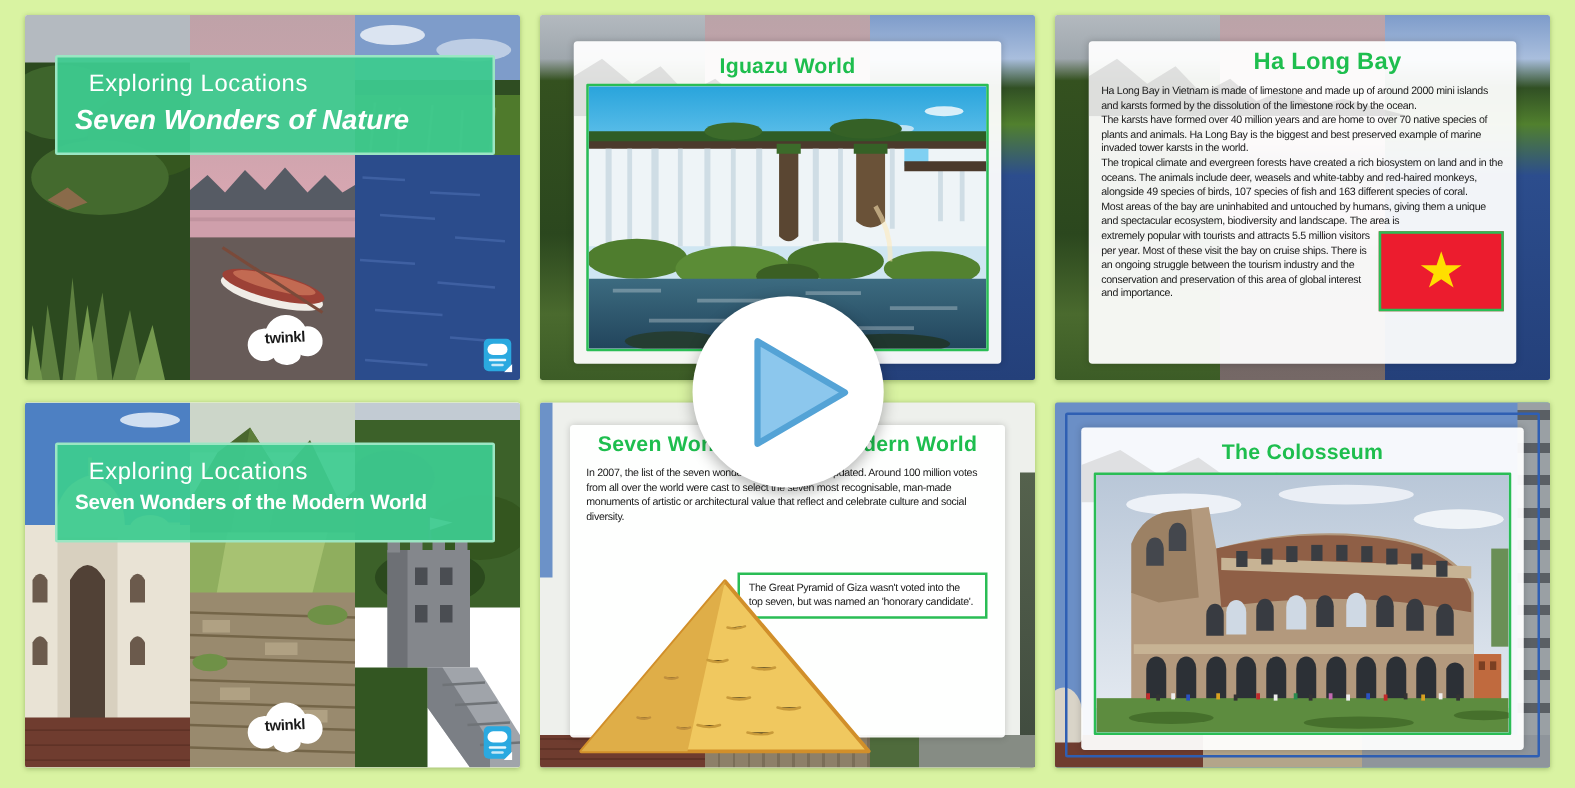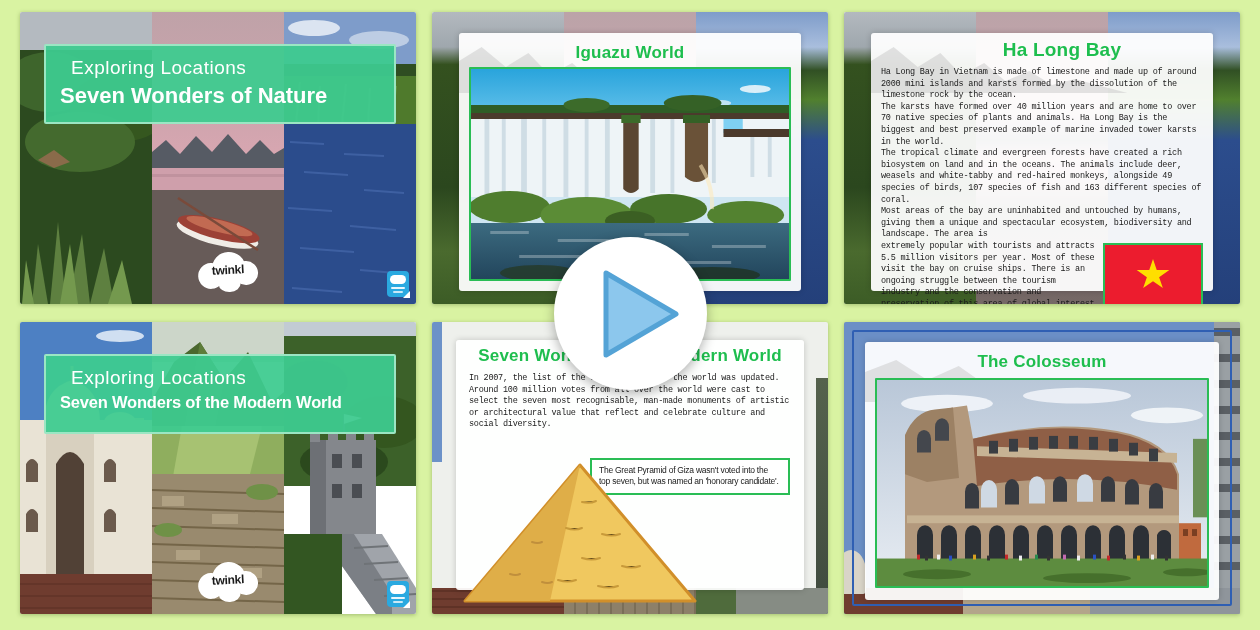--- a/index.html
+++ b/index.html
@@ -31,21 +31,21 @@
     position:absolute;left:24px;top:32px;width:352px;height:80px;
     background:rgba(62,203,143,.94);
     border:2px solid rgba(160,232,198,.95);
     border-radius:2px;
     box-sizing:border-box;
     padding:11px 14px 0 14px;
     color:#fff;
   }
   .banner .l1{font-size:19px;letter-spacing:.5px;margin-left:11px;}
   .banner .l2{font-weight:bold;margin-top:4px;}
-  .banner.nature .l2{font-size:22px;}
+  .banner.nature .l2{font-size:22px;font-style:italic;}
   .banner.modern .l2{font-size:16.5px;letter-spacing:-.2px;}
   
   .cloud-wm{position:absolute;left:176px;top:238px;width:64px;height:44px;transform:rotate(-3deg);}
   .cloud-wm .b1,.cloud-wm .b2,.cloud-wm .b3,.cloud-wm .b4{position:absolute;background:#fff;border-radius:50%;}
   .cloud-wm .b1{left:2px;top:12px;width:26px;height:26px;}
   .cloud-wm .b2{left:16px;top:2px;width:34px;height:34px;}
   .cloud-wm .b3{right:2px;top:12px;width:24px;height:24px;}
   .cloud-wm .b4{left:22px;top:26px;width:22px;height:16px;border-radius:40% 40% 60% 60%;}
   .cloud-wm span{
     position:absolute;left:0;right:0;top:13px;text-align:center;
@@ -73,21 +73,21 @@
   .green-title.big{font-size:19px;}
   
   .photo-frame{
     position:absolute;left:10px;right:10px;height:210px;
     border:2px solid #2abd55;border-radius:1px;overflow:hidden;background:#cfe6f2;
   }
   .photo-frame svg{display:block;width:100%;height:100%;}
   
   .bodytext{
     position:relative;margin:6px 10px 0 10px;
-    font-size:8.5px;line-height:11.6px;letter-spacing:-.25px;color:#1a1a1a;font-family:Liberation Mono, monospace;
+    font-size:8.5px;line-height:11.6px;letter-spacing:-.25px;color:#1a1a1a;
   }
   .bodytext p{margin:0;}
   .flag{
     float:right;width:96px;height:60px;margin:2px 0 2px 7px;
     background:#ec1c2e;border:2px solid #2abd55;position:relative;
   }
   .flag .star{
     position:absolute;left:50%;top:50%;width:34px;height:32px;margin:-16px 0 0 -17px;
     background:#ffde00;
     clip-path:polygon(50% 0%,61% 35%,98% 35%,68% 57%,79% 91%,50% 70%,21% 91%,32% 57%,2% 35%,39% 35%);

